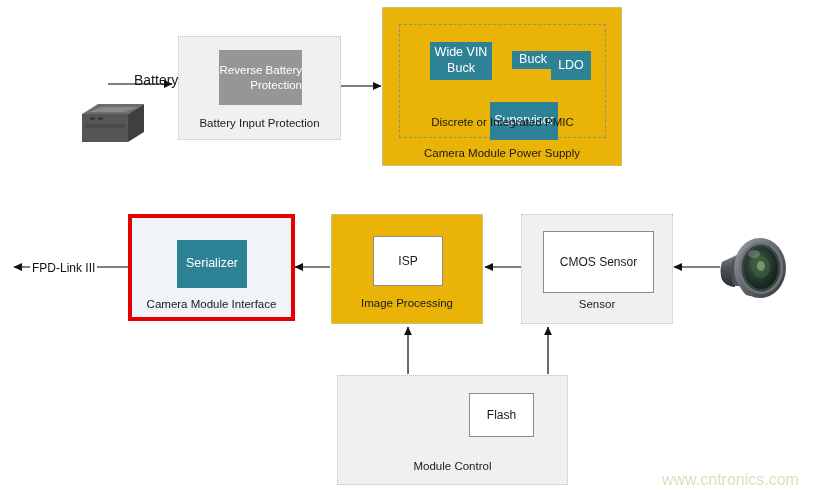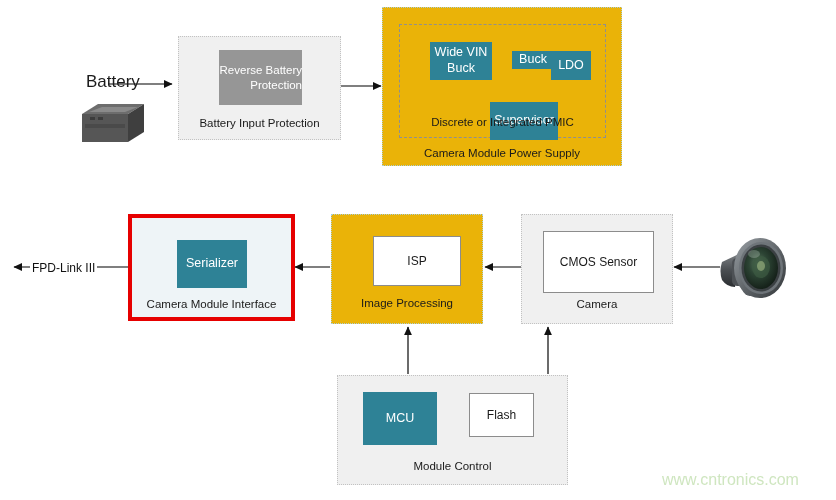--- a/index.html
+++ b/index.html
@@ -85,23 +85,24 @@
   
   .group-highlight {
     box-sizing: border-box;
     background: #eef4f7;
     border: 4px solid #e60000;
   }
 
   
   .plain-label {
     position: absolute;
-    font-size: 17px;
+    font-size: 14px;
     color: #1a1a1a;
     white-space: nowrap;
+    margin-left: 48px;
   }
 
   
   #connectors {
     position: absolute;
     left: 0; top: 0;
     width: 836px;
     height: 500px;
     pointer-events: none;
   }
@@ -231,31 +232,31 @@
   <div class="link-label" style="left:30px; top:261px;">FPD-Link III</div>
 
   <div class="abs group-highlight" style="left:128px; top:214px; width:167px; height:107px;">
     <div class="teal-box big" style="position:absolute; left:45px; top:22px; width:70px; height:48px;">
       <span>Serializer</span>
     </div>
     <div class="group-label" style="top:80px;">Camera Module Interface</div>
   </div>
 
   <div class="abs group group-cyan" style="left:331px; top:214px; width:152px; height:110px;">
-    <div class="white-box" style="position:absolute; left:41px; top:21px; width:88px; height:50px;">
+    <div class="white-box" style="position:absolute; left:41px; top:21px; width:70px; height:50px;">
       <span>ISP</span>
     </div>
     <div class="group-label" style="top:82px;">Image Processing</div>
   </div>
 
   <div class="abs group group-gray" style="left:521px; top:214px; width:152px; height:110px;">
     <div class="white-box" style="position:absolute; left:21px; top:16px; width:111px; height:62px;">
       <span>CMOS Sensor</span>
     </div>
-    <div class="group-label" style="top:83px;">Camera</div>
+    <div class="group-label" style="top:83px;">Sensor</div>
   </div>
 
   <svg class="abs" style="left:716px; top:232px;" width="76" height="72" viewBox="0 0 76 72" xmlns="http://www.w3.org/2000/svg">
     <defs>
       <radialGradient id="lensGlass" cx="42%" cy="40%" r="62%">
         <linearGradient id="dummy"></linearGradient>
         <stop offset="0%" stop-color="#5c7a60"></stop>
         <stop offset="45%" stop-color="#2c4434"></stop>
         <stop offset="100%" stop-color="#141f18"></stop>
       </radialGradient>
@@ -281,23 +282,20 @@
     <ellipse cx="45" cy="36" rx="19.5" ry="23.5" fill="#3b4043"></ellipse>
 
     <ellipse cx="45" cy="36" rx="17" ry="21" fill="url(#lensGlass)"></ellipse>
 
     <ellipse cx="45" cy="35" rx="9" ry="11" fill="#3c5a42" opacity="0.75"></ellipse>
     <ellipse cx="45" cy="34" rx="4" ry="5" fill="#9ab27f" opacity="0.65"></ellipse>
     <ellipse cx="38" cy="22" rx="6" ry="4" fill="#cfe0d3" opacity="0.28"></ellipse>
   </svg>
 
   <div class="abs group group-gray" style="left:337px; top:375px; width:231px; height:110px;">
-    <div class="teal-box big" style="position:absolute; left:25px; top:16px; width:74px; height:53px;">
-      <span>MCU</span>
-    </div>
     <div class="white-box" style="position:absolute; left:131px; top:17px; width:65px; height:44px;">
       <span>Flash</span>
     </div>
     <div class="group-label" style="top:84px;">Module Control</div>
   </div>
 
   <div class="watermark" style="left:662px; top:471px;">www.cntronics.com</div>
 
 </div>
 

